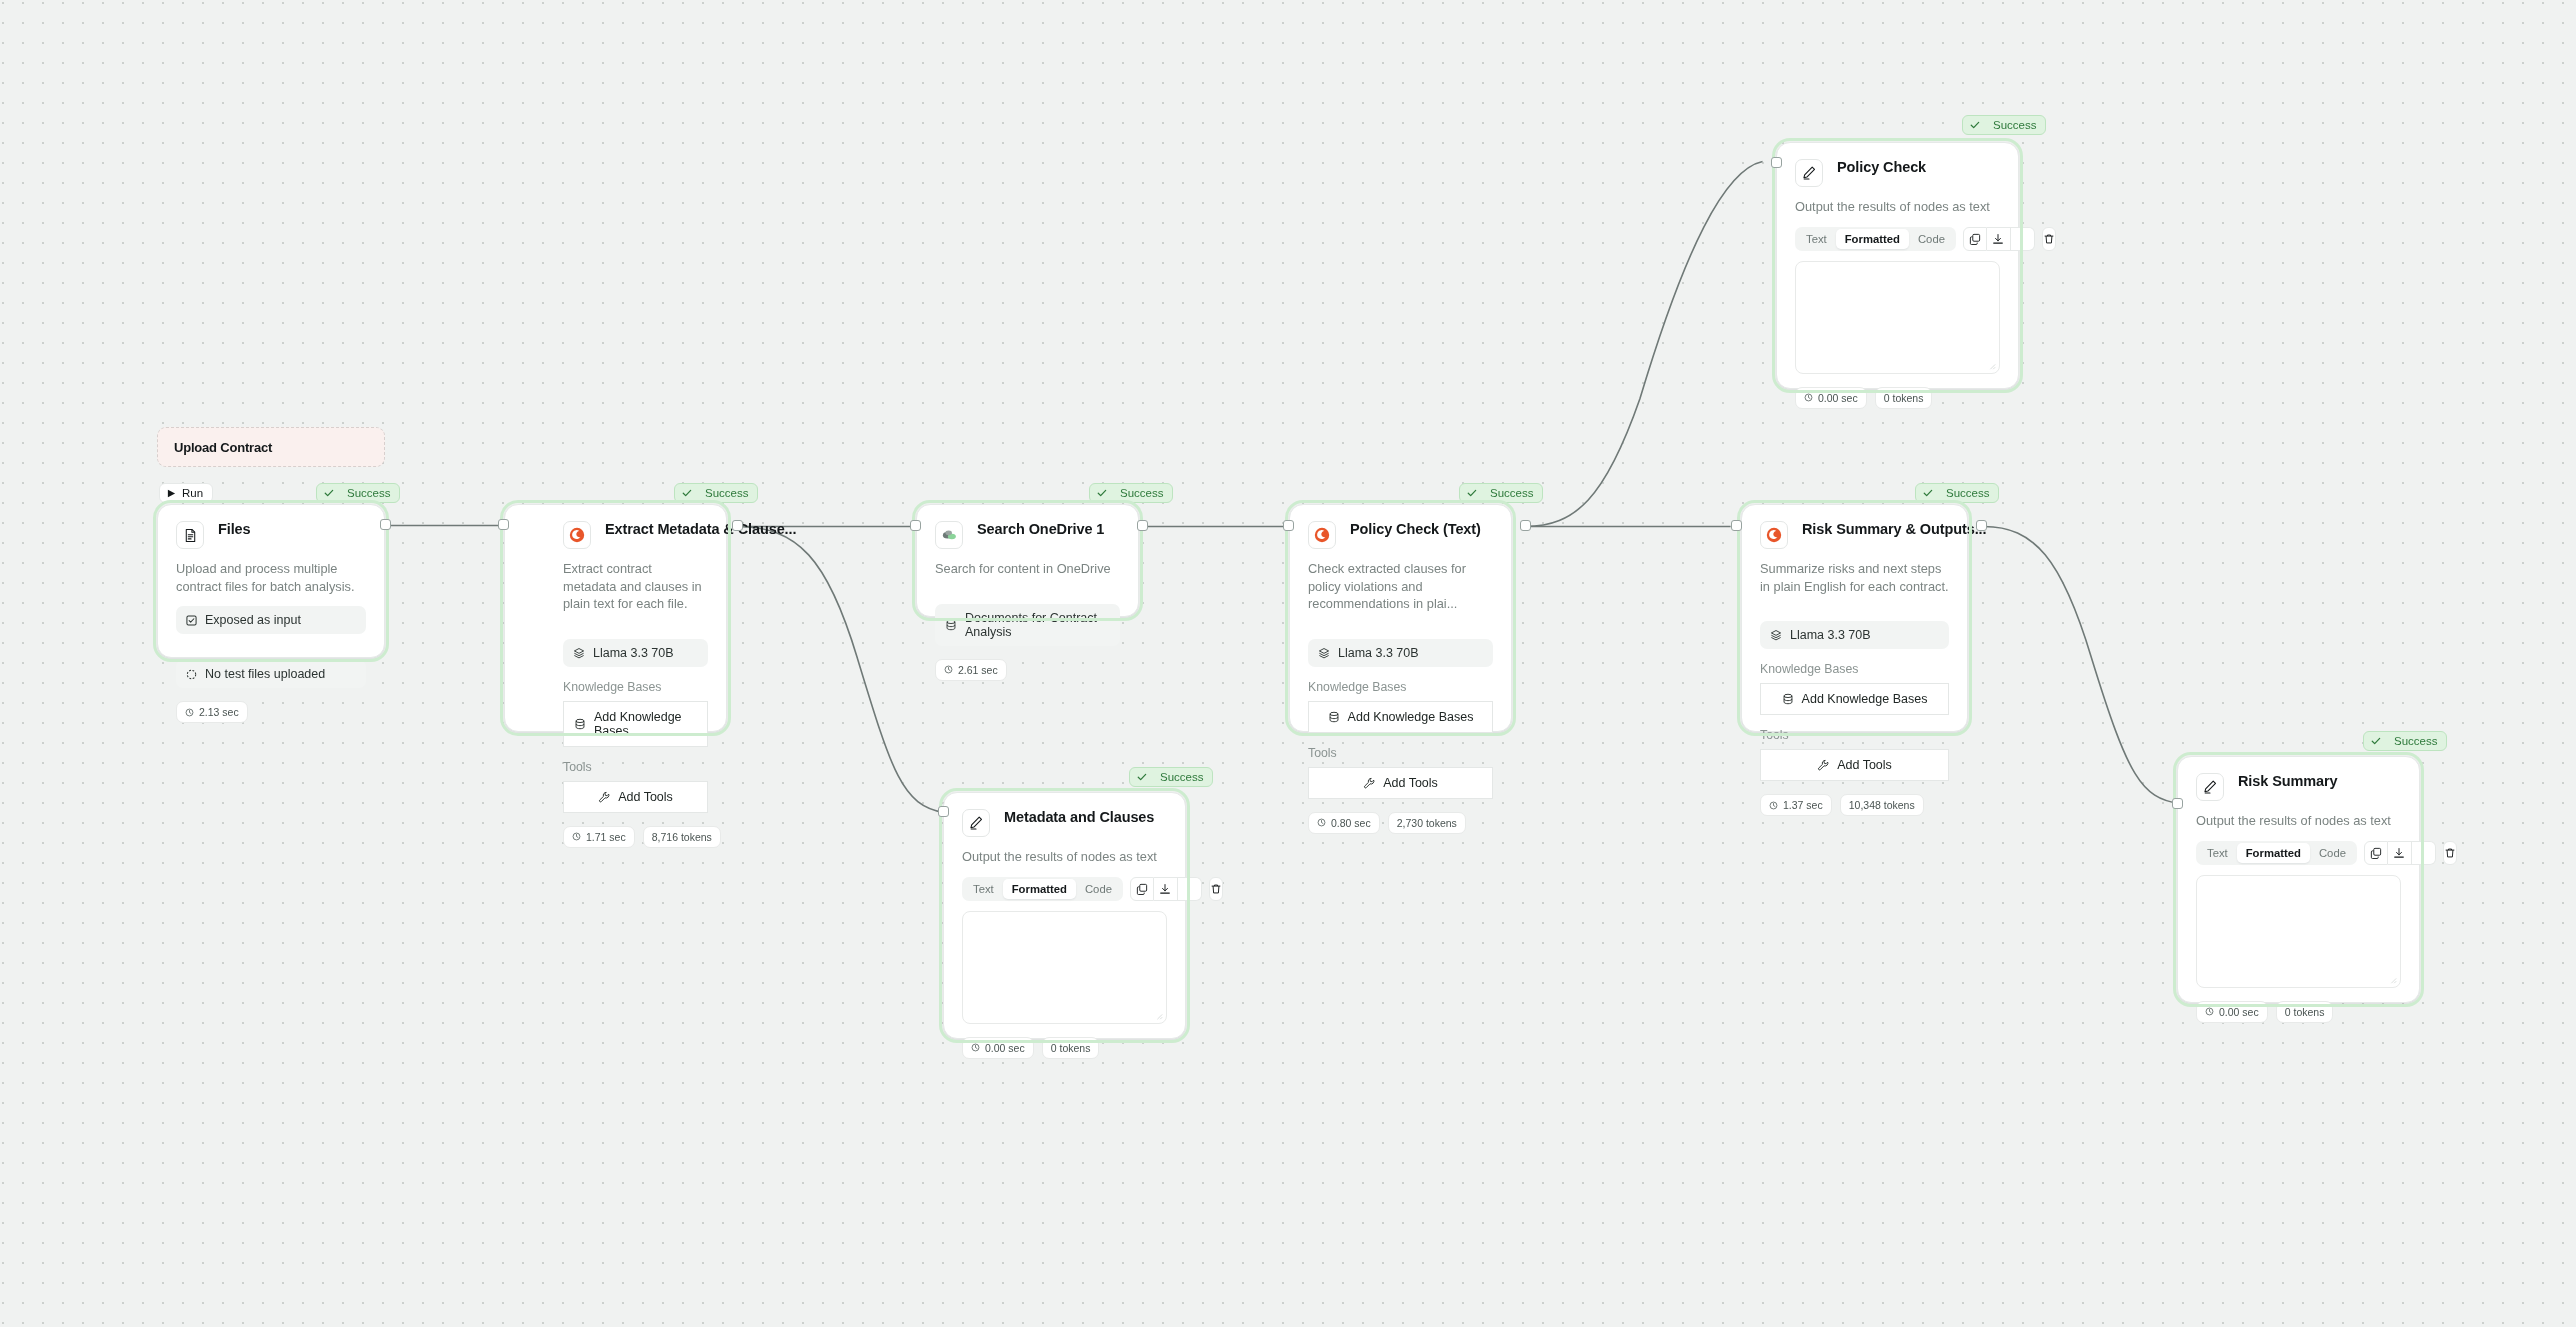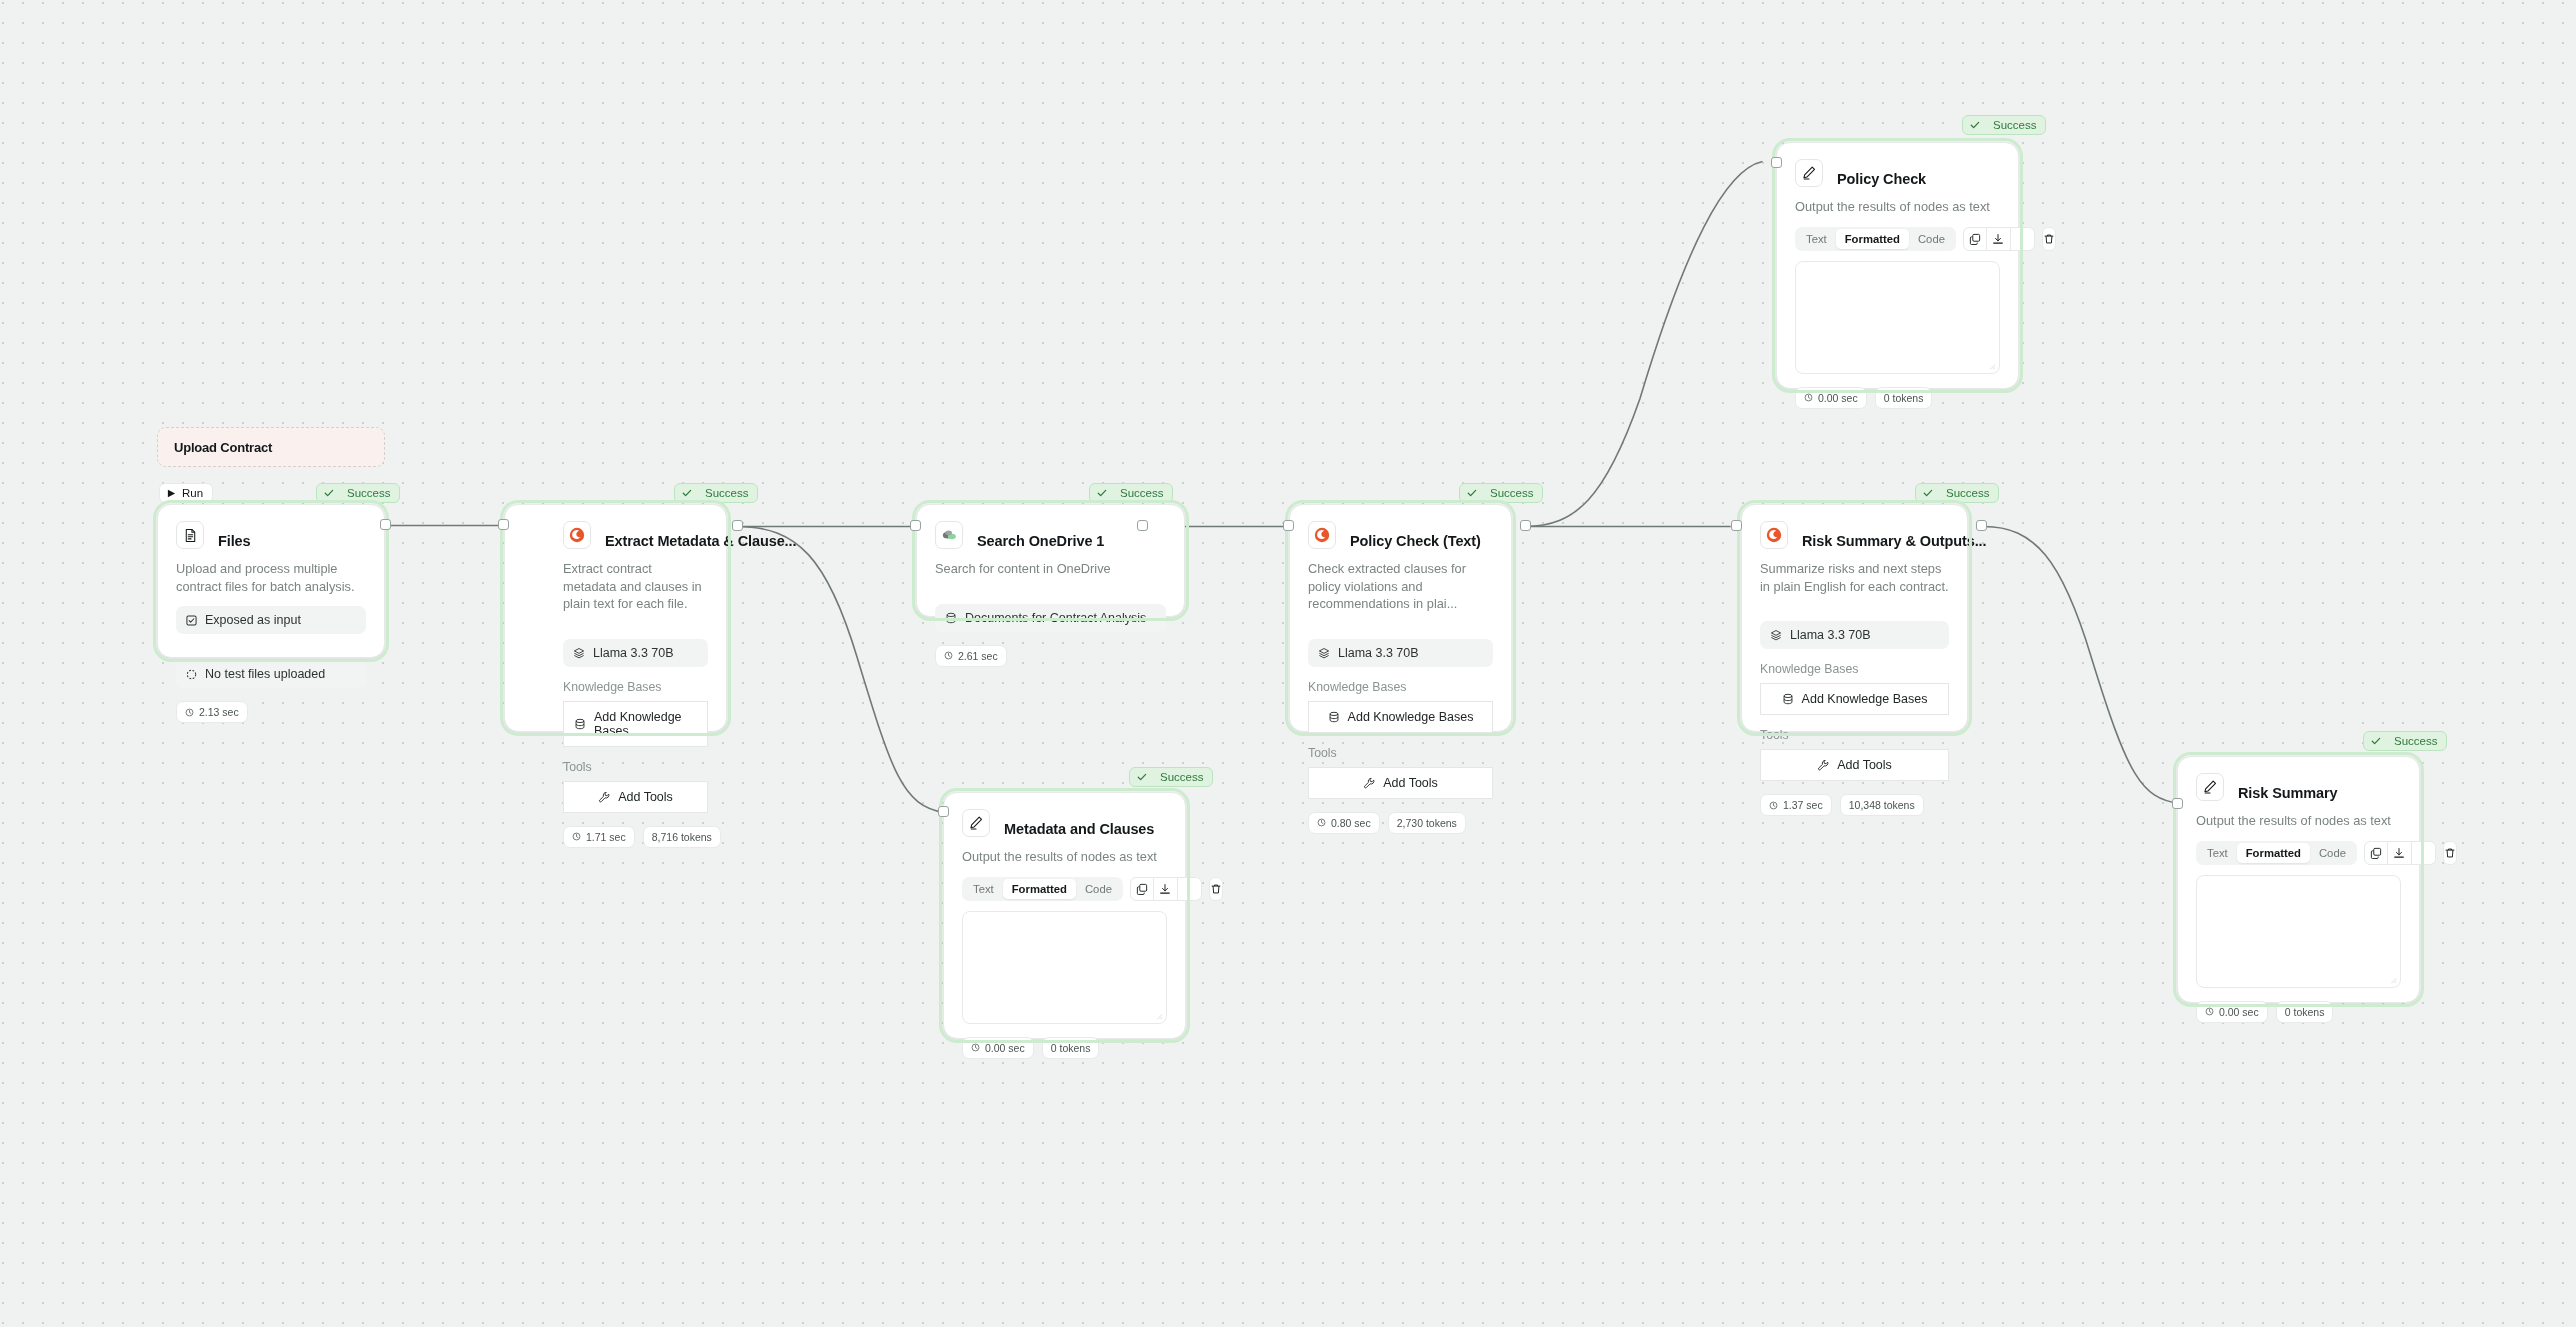--- a/index.html
+++ b/index.html
@@ -25,21 +25,21 @@
     border-radius: 14px;
     border: 1px solid #e6e9e8;
     box-shadow: 0 1px 3px rgba(16,24,40,0.06), 0 1px 2px rgba(16,24,40,0.04);
   }
   .node.success-ring {
     outline: 3px solid #cdeccf;
     outline-offset: 1px;
   }
   .node-inner { padding: 16px 18px 12px 18px; }
 
-  .node-head { display: flex; align-items: flex-end; gap: 14px; }
+  .node-head { display: flex; align-items: flex-start; gap: 14px; }
   .node-icon {
     width: 28px; height: 28px;
     border: 1px solid #e4e7e6;
     border-radius: 7px;
     background: #fff;
     display: flex; align-items: center; justify-content: center;
     flex: 0 0 auto;
   }
   .node-title {
     font-size: 14.5px; font-weight: 700; color: #14181a;
@@ -330,21 +330,21 @@
   <div class="port" style="left:732px; top:520px;"></div>
 
   <div class="badge-success" style="left:1089px; top:483px;">
     <span>
       <svg class="ic" width="10" height="10" viewBox="0 0 12 12">
           <path d="M1.5 6.3 L4.4 9.1 L10.4 2.8" stroke="#2f7a3c" stroke-width="1.5" fill="none" stroke-linecap="round" stroke-linejoin="round"></path>
         </svg>
     </span>
     <span>Success</span>
   </div>
-  <div class="node success-ring" style="left:916px; top:504px; width:269px; height:113px;">
+  <div class="node success-ring" style="left:916px; top:504px; width:223px; height:113px;">
     <div class="node-inner">
       <div class="node-head">
         <div class="node-icon">
           <svg class="ic" width="18" height="18" viewBox="0 0 20 20">
             <ellipse cx="8.3" cy="10.4" rx="5.1" ry="3.6" fill="#6d7a77"></ellipse>
             <ellipse cx="13.2" cy="11.6" rx="4.4" ry="3.1" fill="#8bd49a"></ellipse>
             <ellipse cx="9.6" cy="7.6" rx="3.6" ry="2.7" fill="#9aa4a1"></ellipse>
           </svg>
         </div>
         <div class="node-title">Search OneDrive 1</div>

